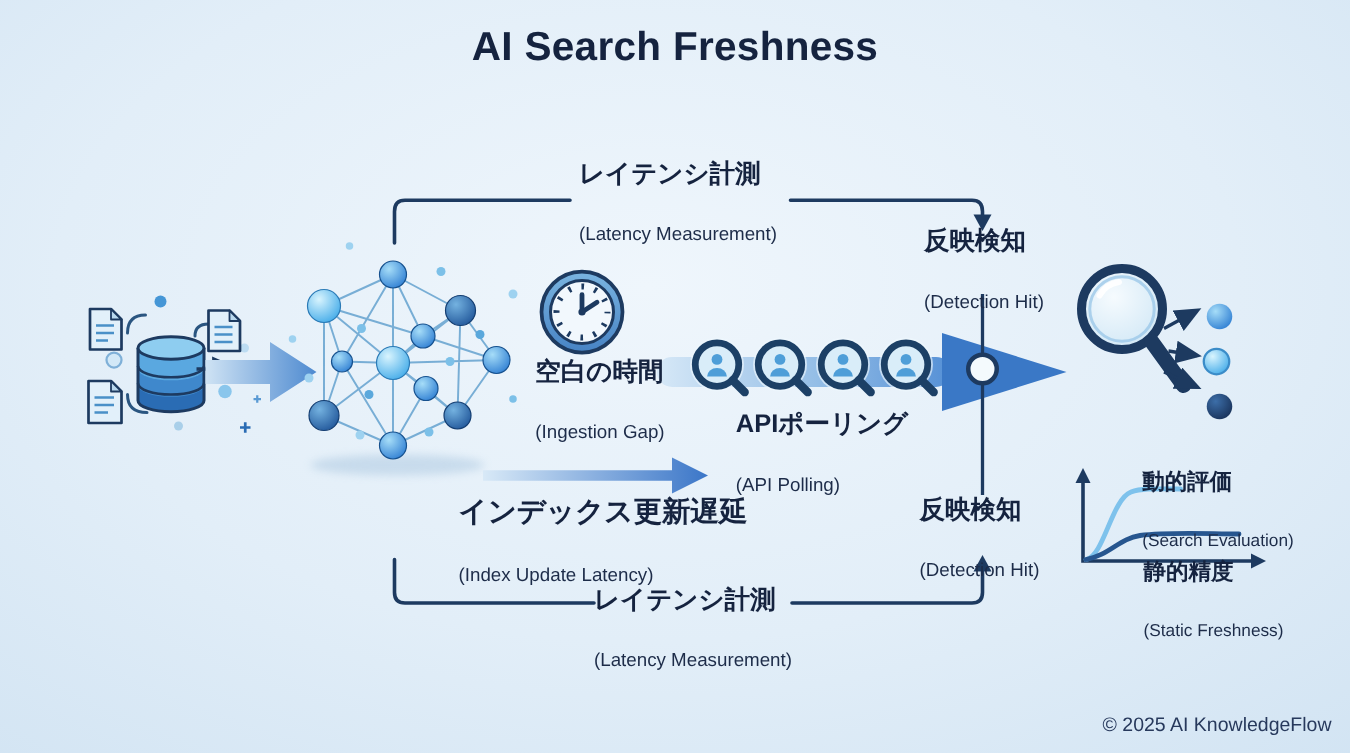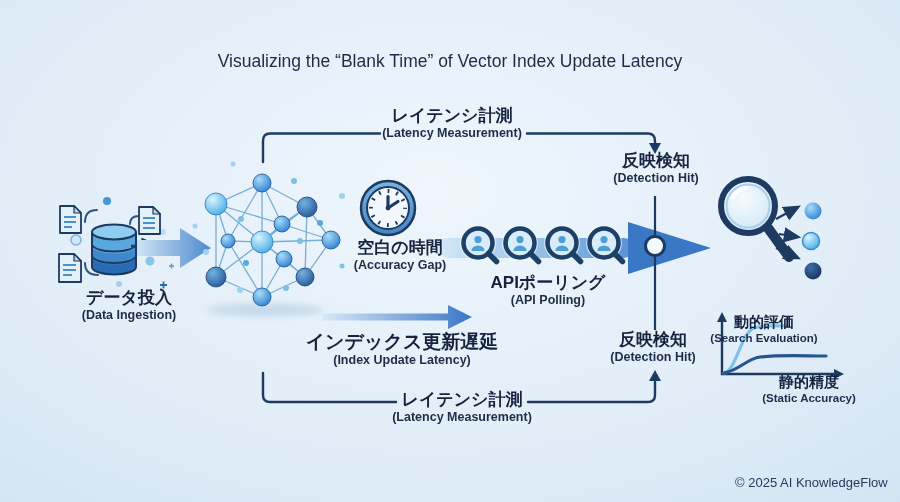--- a/index.html
+++ b/index.html
@@ -11,23 +11,23 @@
   }
   svg.layer { position:absolute; left:0; top:0; }
   .title {
     position:absolute; top:16px; left:0; right:0; text-align:center;
     font-size:27px; font-weight:800; letter-spacing:.2px; color:#15233f;
   }
   .subtitle {
     position:absolute; top:51px; left:0; right:0; text-align:center;
     font-size:17.5px; font-weight:500; color:#1d2c49;
   }
-  .lbl { position:absolute; text-align:center; transform:translateX(-50%); white-space:nowrap; }
+  .lbl { position:absolute; text-align:left; transform:translateX(-50%); white-space:nowrap; }
   .lbl .jp { font-weight:700; font-size:17px; line-height:1.18; color:#15233f; display:block; }
-  .lbl .en { font-weight:700; font-size:12.5px; line-height:1.25; color:#1d2c49; display:block; }
+  .lbl .en { font-weight:400; font-size:12.5px; line-height:1.25; color:#1d2c49; display:block;margin-top:23px; }
   .lbl.lg .jp { font-size:19px; }
   .lbl.sm .jp { font-size:15px; }
   .lbl.sm .en { font-size:11.5px; }
   .copyright {
     position:absolute; left:735px; top:475px; font-size:13px; color:#27395c;text-align:center;
   }
 </style>
 </head>
 <body>
 
@@ -222,31 +222,27 @@
 
     <g>
       <path d="M722,318 V374 H836" fill="none" stroke="#1d3a60" stroke-width="2.4"></path>
       <path d="M717,322 L722,312 L727,322 Z" fill="#1d3a60"></path>
       <path d="M834,369 L844,374 L834,379 Z" fill="#1d3a60"></path>
       <path d="M724,373 C736,371 741,333 754,328 C762,325 774,326 787,326" fill="none" stroke="#7ec2ec" stroke-width="3.2" stroke-linecap="round"></path>
       <path d="M724,373 C740,370 746,359 760,357 C780,354.5 806,356 826,356" fill="none" stroke="#27568f" stroke-width="3.2" stroke-linecap="round"></path>
     </g>
   </svg>
 
-  <div class="subtitle">Visualizing the “Blank Time” of Vector Index Update Latency</div>
-
-  <div class="lbl" style="left:129px; top:288px;">
-    <span class="jp">データ投入</span>
-    <span class="en">(Data Ingestion)</span>
-  </div>
+  <div class="title">AI Search Freshness</div>
+
 
 
   <div class="lbl" style="left:400px; top:238px;">
     <span class="jp">空白の時間</span>
-    <span class="en">(Accuracy Gap)</span>
+    <span class="en">(Ingestion Gap)</span>
   </div>
 
   <div class="lbl" style="left:452px; top:106px;">
     <span class="jp">レイテンシ計測</span>
     <span class="en">(Latency Measurement)</span>
   </div>
 
   <div class="lbl" style="left:656px; top:151px;">
     <span class="jp">反映検知</span>
     <span class="en">(Detection Hit)</span>
@@ -266,25 +262,25 @@
     <span class="jp">反映検知</span>
     <span class="en">(Detection Hit)</span>
   </div>
 
   <div class="lbl" style="left:462px; top:390px;">
     <span class="jp">レイテンシ計測</span>
     <span class="en">(Latency Measurement)</span>
   </div>
 
 
-  <div class="lbl sm" style="left:764px; top:313px;">
+  <div class="lbl sm" style="left:812px; top:313px;">
     <span class="jp">動的評価</span>
     <span class="en">(Search Evaluation)</span>
   </div>
 
   <div class="lbl sm" style="left:809px; top:373px;">
     <span class="jp">静的精度</span>
-    <span class="en">(Static Accuracy)</span>
+    <span class="en">(Static Freshness)</span>
   </div>
 
   <div class="copyright">© 2025 AI KnowledgeFlow</div>
 
 </div>
 
 </body></html>

